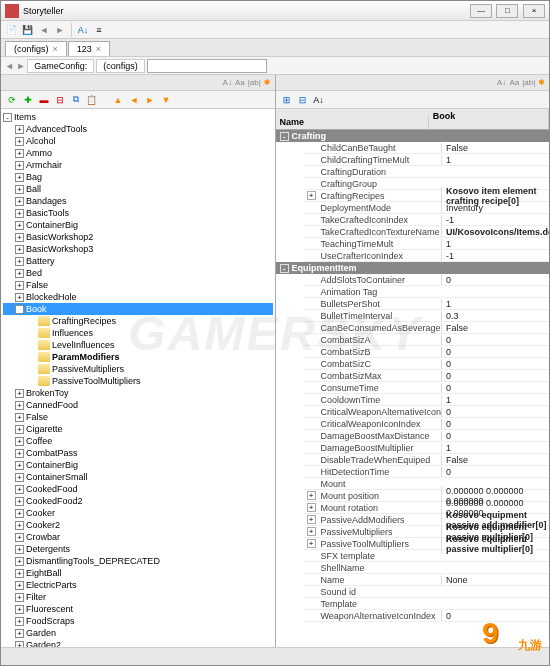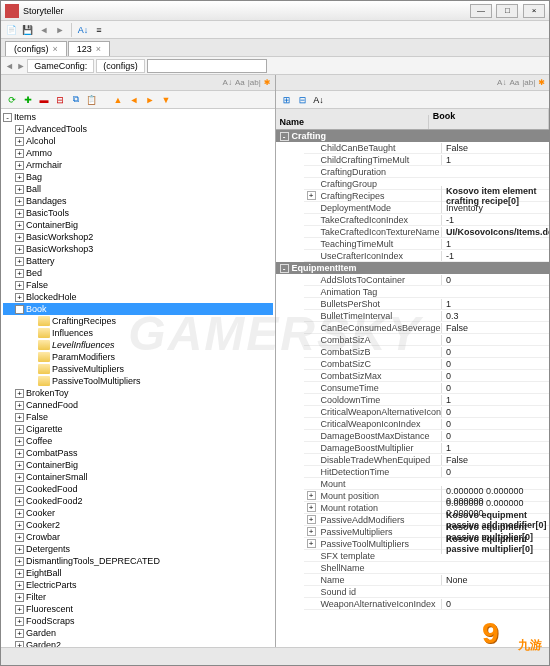--- a/index.html
+++ b/index.html
@@ -182,26 +182,26 @@
         <div class="tree-row" style="padding-left: 24px;">
           <span class="noexp"></span>
           <span class="ficon folder"></span>
           <span class="label">CraftingRecipes</span>
         </div>
         <div class="tree-row" style="padding-left: 24px;">
           <span class="noexp"></span>
           <span class="ficon folder"></span>
           <span class="label">Influences</span>
         </div>
-        <div class="tree-row" style="padding-left: 24px; font-style: italic;">
+        <div class="tree-row" style="padding-left: 24px;">
           <span class="noexp"></span>
           <span class="ficon folder"></span>
           <span class="label">LevelInfluences</span>
         </div>
-        <div class="tree-row" style="padding-left: 24px;">
+        <div class="tree-row" style="padding-left: 24px; font-weight: bold;">
           <span class="noexp"></span>
           <span class="ficon folder"></span>
           <span class="label">ParamModifiers</span>
         </div>
         <div class="tree-row" style="padding-left: 24px;">
           <span class="noexp"></span>
           <span class="ficon folder"></span>
           <span class="label">PassiveMultipliers</span>
         </div>
         <div class="tree-row" style="padding-left: 24px;">
@@ -498,20 +498,25 @@
           <span class="pn">Name</span>
           <span class="pv">None</span>
         </div>
         <div class="prop-row">
           <span class="noexp"></span>
           <span class="pn">Sound id</span>
           <span class="pv"></span>
         </div>
         <div class="prop-row">
           <span class="noexp"></span>
+          <span class="pn">Template</span>
+          <span class="pv"></span>
+        </div>
+        <div class="prop-row">
+          <span class="noexp"></span>
           <span class="pn">WeaponAlternativeIconIndex</span>
           <span class="pv">0</span>
         </div>
       </div>
   </div>
 </div>
 
 <div class="status"></div>
 
 <div class="watermark">GAMERSKY</div>

